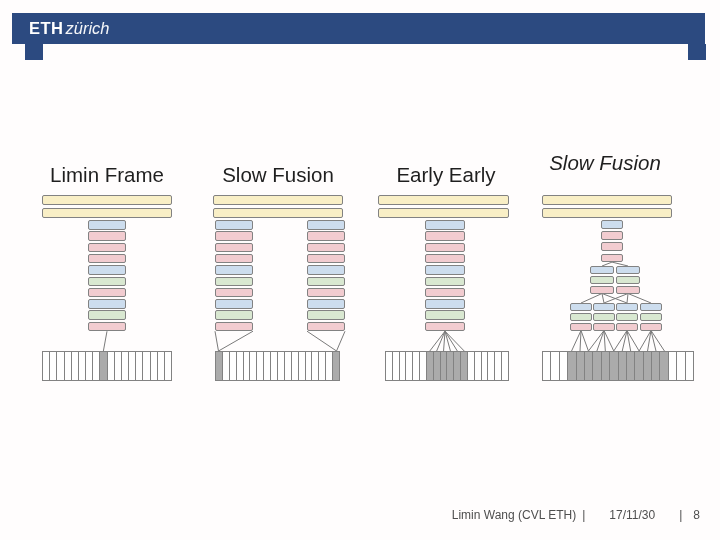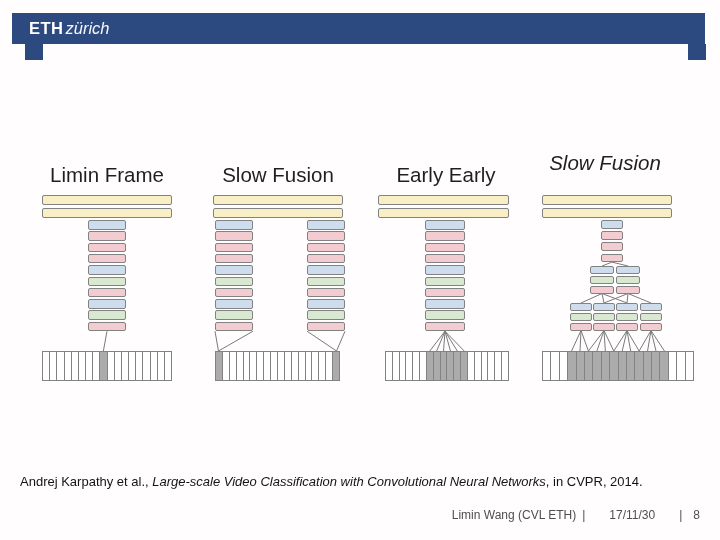--- a/index.html
+++ b/index.html
@@ -252,21 +252,20 @@
         <div class="cell gray"></div>
         <div class="cell gray"></div>
         <div class="cell gray"></div>
         <div class="cell gray"></div>
         <div class="cell"></div>
         <div class="cell"></div>
         <div class="cell"></div>
       </div>
     </div>
 
-  <p class="citation"><span>Andrej Karpathy et al., </span><i>Large-scale Video Classification with Convolutional Neural Networks</i><span>, in CVPR, 2014.</span></p>
 
   <div class="footer">
     <span>Limin Wang  (CVL ETH)</span>
     <span class="fsep1">|</span>
     <span class="fdate">17/11/30</span>
     <span class="fsep2">|</span>
     <span class="fpage">8</span>
   </div>
 </div>
 

